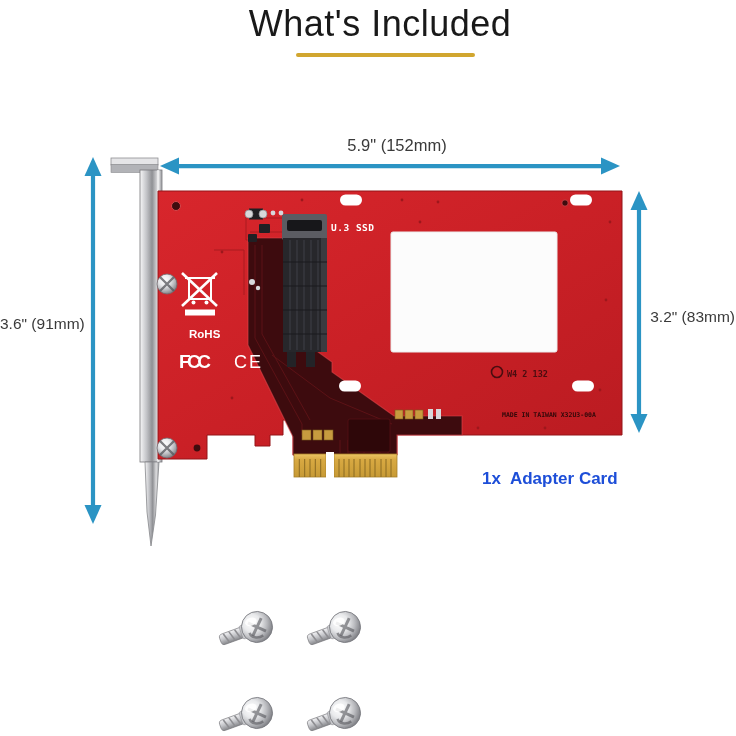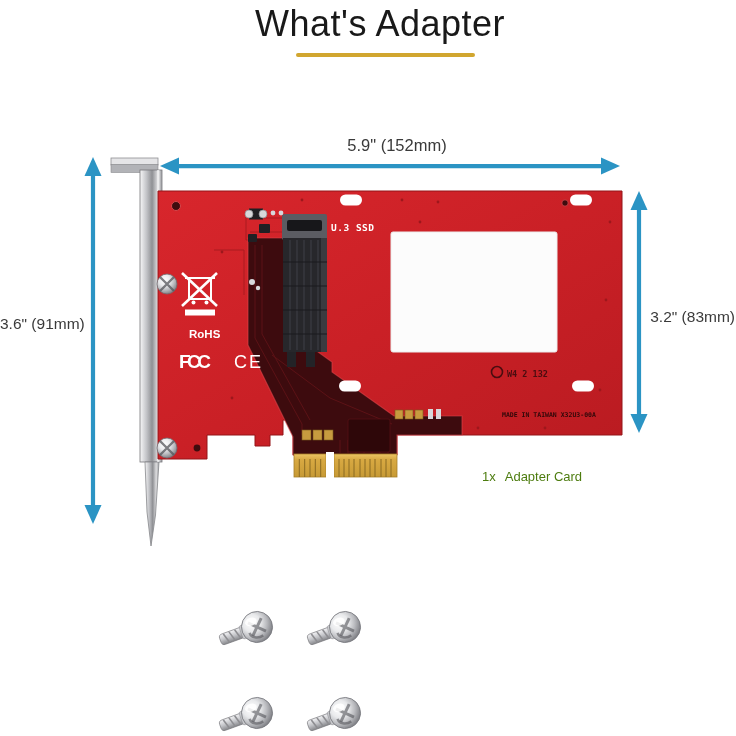--- a/index.html
+++ b/index.html
@@ -9,32 +9,32 @@
   }
   .page-title{
     position:absolute;left:24px;top:0px;width:712px;text-align:center;
     font-size:36px;font-weight:300;color:#191919;letter-spacing:.5px;line-height:48px;margin:0;
   }
   .title-underline{
     position:absolute;left:296px;top:53px;width:179px;height:3.5px;background:#d1a62f;border-radius:2px;
   }
   .diagram-svg{position:absolute;left:0;top:0;}
   .item-label{
-    position:absolute;color:#4d7c0f;font-size:13px;font-weight:400;white-space:nowrap;
+    position:absolute;color:#1d4ed8;font-size:17px;font-weight:700;white-space:nowrap;
   }
   .item-label .qty{margin-right:9px;}
   .adapter-card-label{left:482px;top:469px;}
   .screws-label{left:383px;top:658px;}
 </style>
 </head>
 <body>
 
 <div class="canvas">
 
-  <h1 class="page-title">What's Adapter</h1>
+  <h1 class="page-title">What's Included</h1>
   <div class="title-underline"></div>
 
   <svg class="diagram-svg" width="736" height="736" viewBox="0 0 736 736">
     <defs>
       <linearGradient id="pcbGrad" x1="0" y1="0" x2="1" y2="1">
         <stop offset="0" stop-color="#d8262c"></stop>
         <stop offset="0.5" stop-color="#ca2026"></stop>
         <stop offset="1" stop-color="#b91b21"></stop>
       </linearGradient>
       <linearGradient id="metalV" x1="0" y1="0" x2="1" y2="0">

